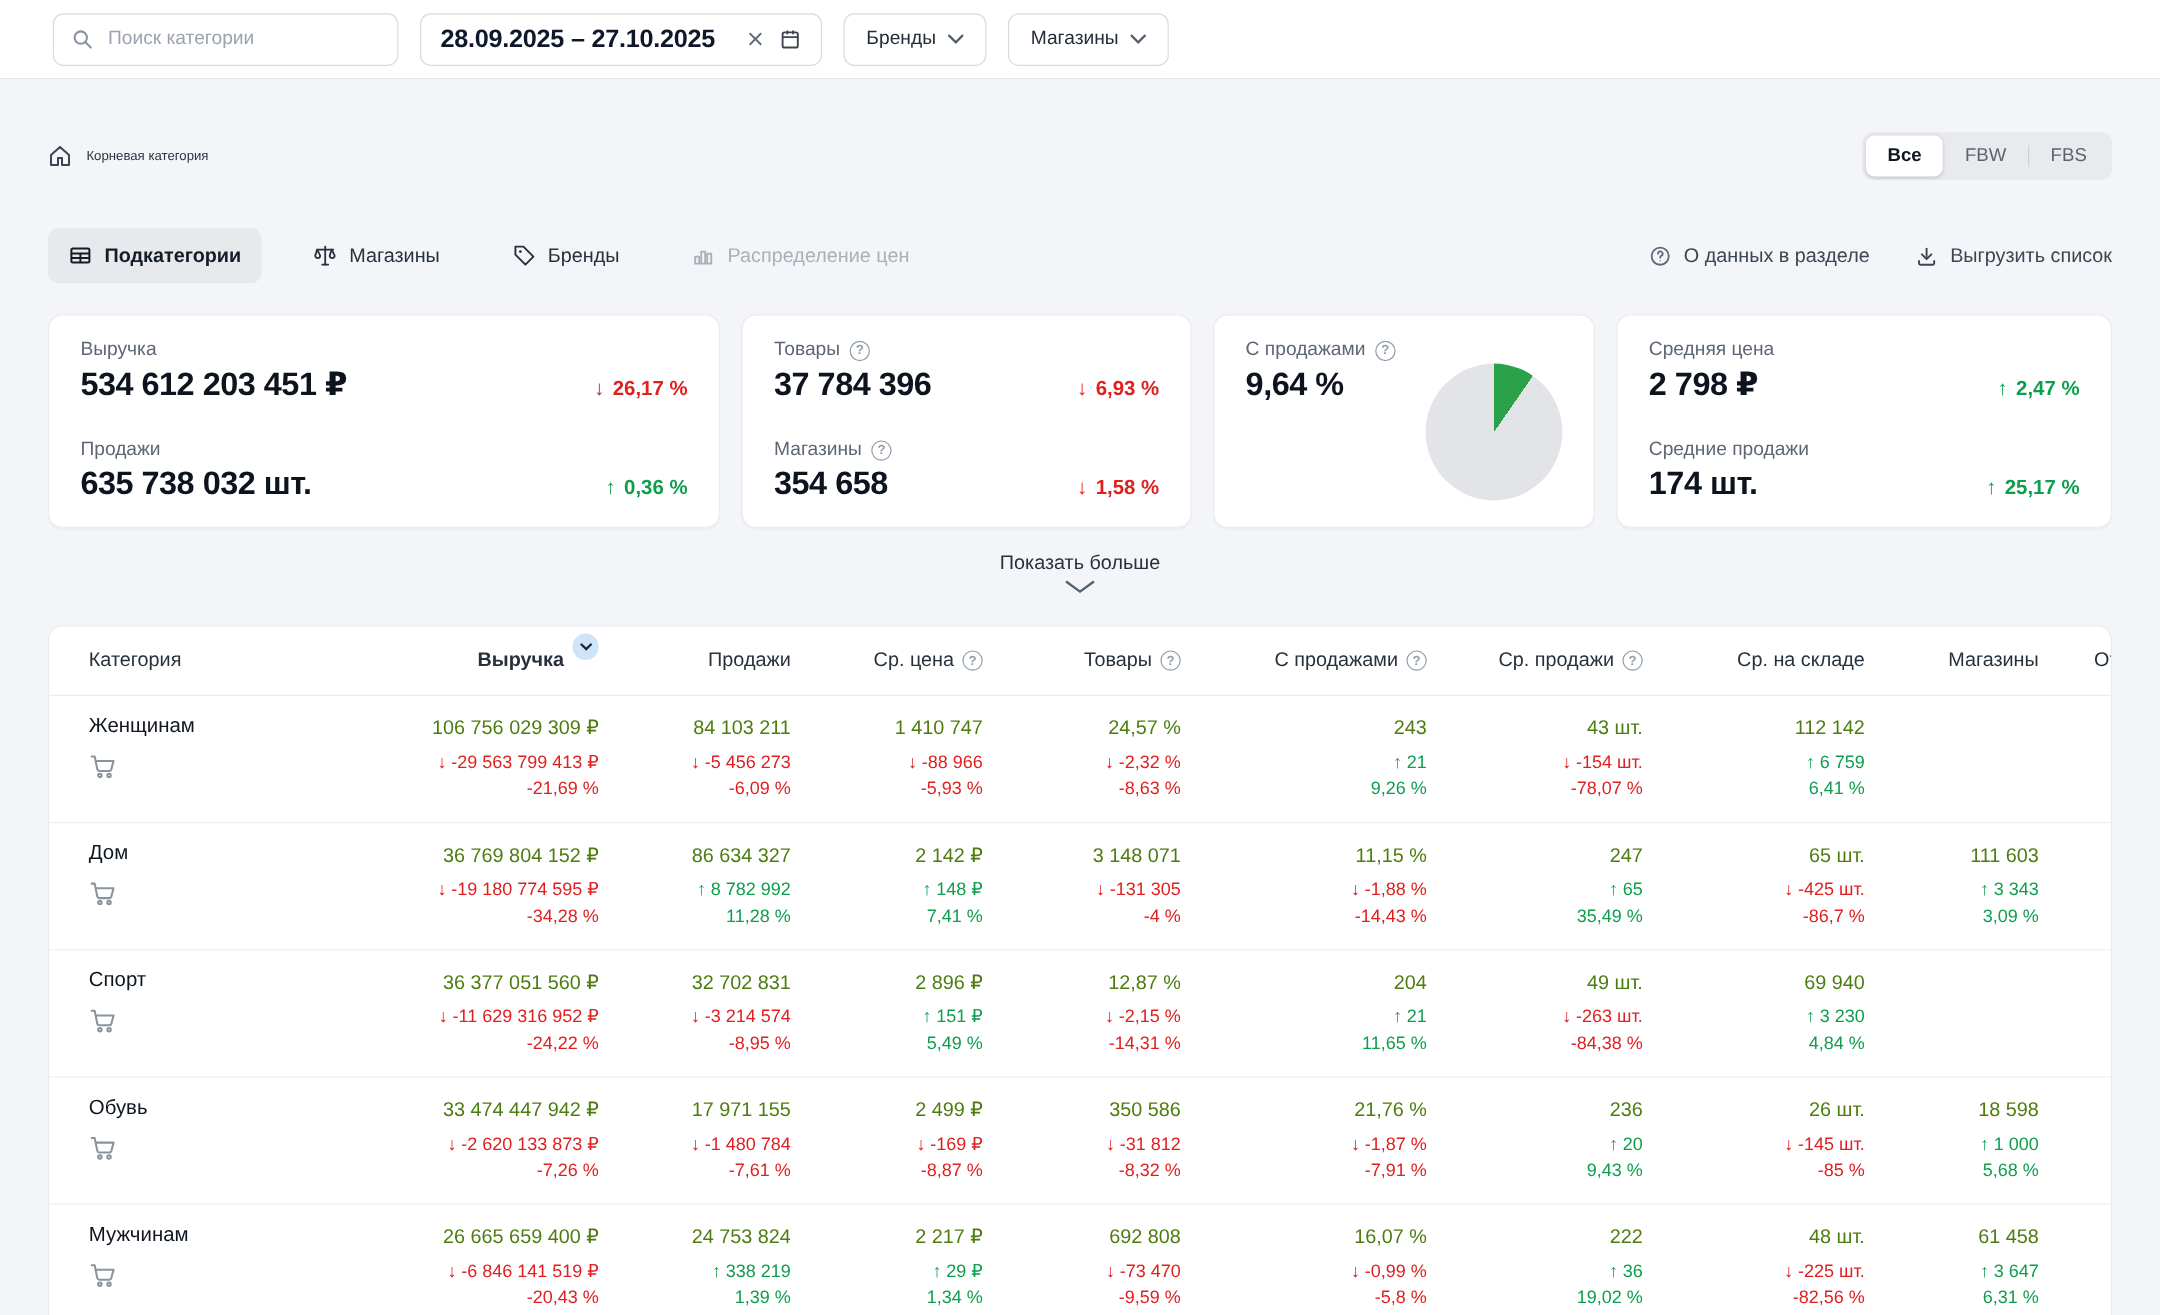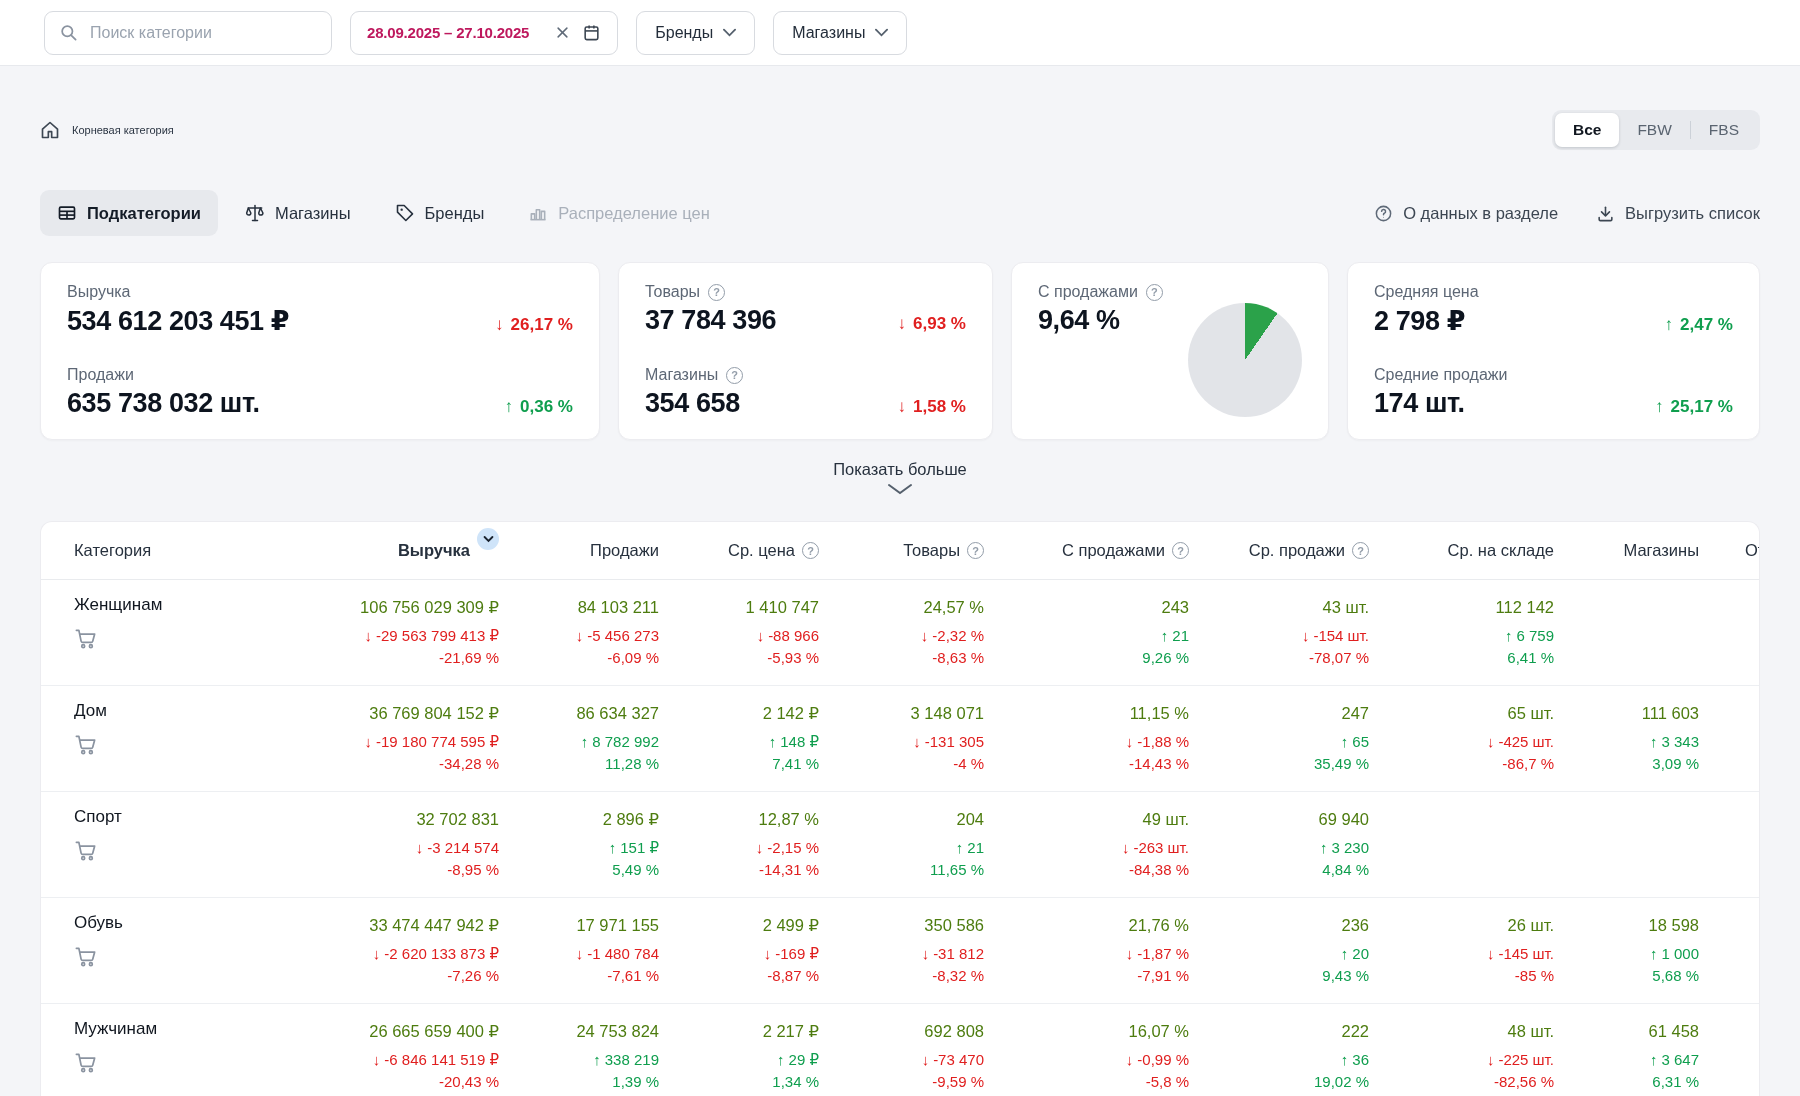--- a/index.html
+++ b/index.html
@@ -22,21 +22,21 @@
     display:flex; align-items:center; gap:10px; padding:0 14px; background:#fff;
   }
   .search-box input {
     border:none; outline:none; font:16px "Liberation Sans","DejaVu Sans",sans-serif;
     color:#1b2430; width:100%; background:transparent;
   }
   .search-box input::placeholder { color:#9aa3af; }
   .chip {
     height:44px; border:1px solid #d8dbe0; border-radius:9px; background:#fff;
     display:flex; align-items:center; gap:12px; padding:0 16px;
-    font-size:15px; font-weight:600; color:#be185d; letter-spacing:-.2px;
+    font-size:21px; font-weight:600; color:#0f172a; letter-spacing:-.2px;
   }
   .chip .sep-gap { width:2px; }
   .drop-btn {
     height:44px; border:1px solid #d8dbe0; border-radius:9px; background:#fff;
     display:flex; align-items:center; gap:10px; padding:0 18px;
     font-size:16px; font-weight:500; color:#232d3a; cursor:pointer;
   }
 
   .content { padding:0 40px; }
 
@@ -51,21 +51,21 @@
     font-size:15.5px; color:#5a6470; cursor:pointer;
   }
   .seg .opt.active {
     background:#fff; color:#10161f; font-weight:700;
     box-shadow:0 1px 3px rgba(18,26,38,.18);
   }
   .seg .divider { width:1px; height:18px; background:#ccd1d8; }
 
   
   .tabs-row { margin-top:40px; display:flex; align-items:center; justify-content:space-between; }
-  .tabs { display:flex; align-items:center; gap:10px; }
+  .tabs { display:flex; align-items:center; gap:26px; }
   .tab {
     height:46px; display:flex; align-items:center; gap:10px; padding:0 17px;
     border-radius:9px; font-size:16.5px; color:#27313e; cursor:pointer;
   }
   .tab.active { background:#e7e9ed; font-weight:700; color:#141c27; }
   .tab.disabled { color:#a9b0ba; cursor:default; }
   .actions { display:flex; align-items:center; gap:38px; }
   .action { display:flex; align-items:center; gap:10px; font-size:16.5px; color:#3c4补552; color:#3c4652; cursor:pointer; }
 
   
@@ -514,20 +514,25 @@
 
   <div class="trow">
     <div class="cell cat">
       <div class="cat-name">Спорт</div>
       <svg class="cart" width="23" height="23" viewBox="0 0 24 24" fill="none" stroke="#8a93a0" stroke-width="1.8" stroke-linecap="round" stroke-linejoin="round">
               <path d="M2.5 3.5 h2.6 l2.3 11.2 a1.8 1.8 0 0 0 1.8 1.4 h8.6 a1.8 1.8 0 0 0 1.8 -1.4 L21.5 7.5 H6"></path>
               <circle cx="9.6" cy="20" r="1.5"></circle>
               <circle cx="17.6" cy="20" r="1.5"></circle>
             </svg>
     </div>
+  <div class="cell num">
+            <div class="v">36 377 051 560 ₽</div>
+            <div class="ch down"><span class="ar">↓</span>-11 629 316 952 ₽</div>
+            <div class="pc down">-24,22 %</div>
+          </div>
           <div class="cell num">
             <div class="v">32 702 831</div>
             <div class="ch down"><span class="ar">↓</span>-3 214 574</div>
             <div class="pc down">-8,95 %</div>
           </div>
           <div class="cell num">
             <div class="v">2 896 ₽</div>
             <div class="ch up"><span class="ar">↑</span>151 ₽</div>
             <div class="pc up">5,49 %</div>
           </div>

